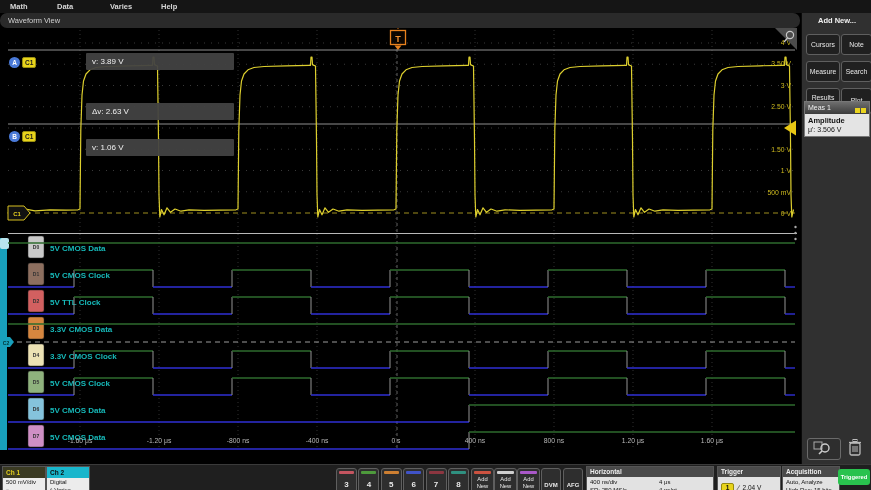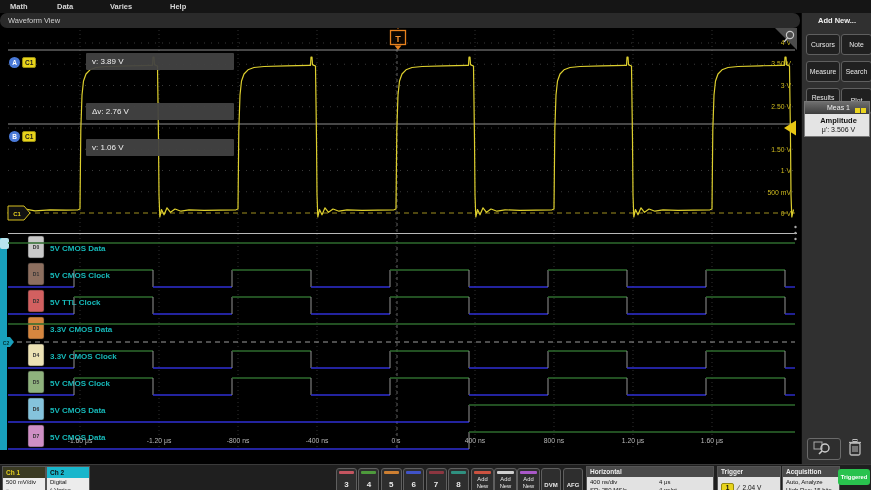--- a/index.html
+++ b/index.html
@@ -18,21 +18,21 @@
           display:inline-flex;align-items:center;justify-content:center;}
   .ctag{background:#e8d41c;border:1px solid #9a8f10;color:#1a1a1a;font-size:6.5px;font-weight:bold;
         padding:0px 2px;border-radius:2px;margin-left:2px;height:9px;line-height:9px;}
   .readout{position:absolute;left:86px;width:142px;height:17px;background:rgba(66,66,66,.95);
            color:#f0f0f0;font-size:8px;line-height:17px;padding-left:6px;border-radius:1px;}
   .sidebar{position:absolute;left:801px;top:0;width:70px;height:452px;background:#303030;border-left:1px solid #0a0a0a;z-index:4;}
   .sb-title{text-align:center;color:#f0f0f0;font-size:7.5px;font-weight:bold;margin-top:4px;}
   .sb-grid{position:absolute;left:3px;top:22px;width:66px;}
   .sb-btn{position:absolute;background:#202020;border:1px solid #5f5f5f;border-radius:3px;color:#e8e8e8;
           font-size:6.8px;text-align:center;display:flex;align-items:center;justify-content:center;line-height:7.5px;}
-  .meas{position:absolute;left:2px;top:89px;width:64px;border:1px solid #777;background:#e4e4e4;text-align:center;}
+  .meas{position:absolute;left:2px;top:89px;width:64px;border:1px solid #777;background:#e4e4e4;}
   .meas-h{height:12px;background:linear-gradient(#6e6e6e,#3c3c3c);color:#f2f2f2;font-size:7px;line-height:12px;
           padding-left:3px;position:relative;}
   .meas-sq{position:absolute;right:3px;top:3px;}
   .meas-sq i{display:inline-block;width:5px;height:5px;background:#ead41e;margin-left:1px;}
   .meas-b1{font-size:7.5px;font-weight:bold;color:#111;padding:2px 0 0 3px;}
   .meas-b2{font-size:7px;color:#111;padding:1px 0 3px 3px;}
   .sb-icons{position:absolute;left:0;top:424px;width:70px;height:24px;}
   .mag-btn{position:absolute;left:5px;top:2px;width:32px;height:20px;background:#2e2e2e;border:1px solid #6a6a6a;border-radius:3px;}
   .trash-btn{position:absolute;left:44px;top:1px;width:20px;height:22px;background:transparent;border:none;}
   .bottombar{position:absolute;left:0;top:452px;width:871px;height:38px;background:#1f1f1f;border-top:1px solid #3a3a3a;z-index:4;}
@@ -58,21 +58,21 @@
   .triggered{position:absolute;left:838px;top:4px;width:32px;height:16px;background:#29c24e;border-radius:3px;
              color:#fff;font-size:5.8px;font-weight:bold;text-align:center;line-height:16px;}
 </style>
 </head>
 <body>
 
 <div class="menubar">
   <span style="left:10px">Math</span>
   <span style="left:57px">Data</span>
   <span style="left:110px">Varies</span>
-  <span style="left:170px">Help</span>
+  <span style="left:161px">Help</span>
 </div>
 
 <div class="tabstrip">
   <span class="tabname">Waveform View</span>
 </div>
 
 <svg id="wf" width="871" height="490" viewBox="0 0 871 490">
     <rect x="0" y="28" width="800" height="422" fill="#000"></rect>
     <line x1="80" y1="30" x2="80" y2="449" stroke="#3d3d3d" stroke-width="0.8" stroke-dasharray="1 3"></line>
     <line x1="159" y1="30" x2="159" y2="449" stroke="#3d3d3d" stroke-width="0.8" stroke-dasharray="1 3"></line>
@@ -259,21 +259,21 @@
 <div class="overlay">
   <div class="cursorbadge" style="top:44px">
     <span class="cbadge">A</span>
     <span class="ctag">C1</span>
   </div>
   <div class="cursorbadge" style="top:118px">
     <span class="cbadge">B</span>
     <span class="ctag">C1</span>
   </div>
   <div class="readout" style="top:41px">v:  3.89 V</div>
-  <div class="readout" style="top:91px">Δv:  2.76 V</div>
+  <div class="readout" style="top:91px">Δv:  2.63 V</div>
   <div class="readout" style="top:127px">v:  1.06 V</div>
 
   <div class="sidebar">
     <div class="sb-title">Add New...</div>
     <div class="sb-grid">
       <div class="sb-btn" style="left:1px;top:0;width:32px;height:19px">Cursors</div>
       <div class="sb-btn" style="left:36px;top:0;width:29px;height:19px">Note</div>
       <div class="sb-btn" style="left:1px;top:27px;width:32px;height:19px">Measure</div>
       <div class="sb-btn" style="left:36px;top:27px;width:29px;height:19px">Search</div>
       <div class="sb-btn" style="left:1px;top:54px;width:32px;height:24px">Results Table</div>

